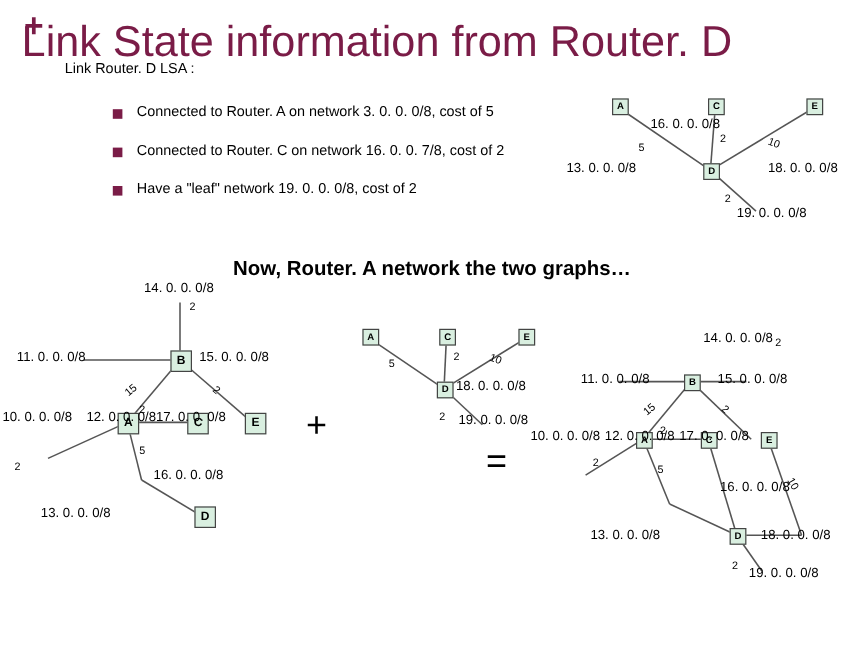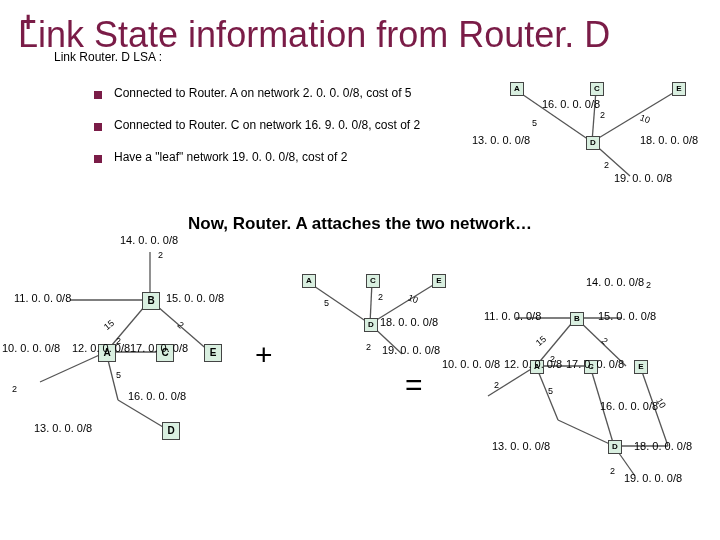--- a/index.html
+++ b/index.html
@@ -102,26 +102,26 @@
   .diag-top { position: absolute; left: 480px; top: 76px; width: 230px; height: 130px; }
 </style>
 </head>
 <body>
 
 <div class="plus-icon">+</div>
 <div class="title">Link State information from Router. D</div>
 <div class="subtitle">Link Router. D LSA :</div>
 
 <ul class="bullets">
-  <li>Connected to Router. A on network 2. 0. 0. 0/8, cost of 5</li>
-  <li>Connected to Router. C on network 16. 9. 0. 0/8, cost of 2</li>
+  <li>Connected to Router. A on network 3. 0. 0. 0/8, cost of 5</li>
+  <li>Connected to Router. C on network 16. 0. 0. 7/8, cost of 2</li>
   <li>Have a "leaf" network 19. 0. 0. 0/8, cost of 2</li>
 </ul>
 
-<div class="now-line">Now, Router. A attaches the two network…</div>
+<div class="now-line">Now, Router. A network the two graphs…</div>
 
 <div class="diag-top">
   <svg class="edges" width="230" height="130">
     <line x1="36" y1="14" x2="112" y2="66"></line>
     <line x1="116" y1="14" x2="112" y2="66"></line>
     <line x1="198" y1="14" x2="112" y2="66"></line>
     <line x1="112" y1="66" x2="150" y2="100"></line>
   </svg>
   <div class="node-sm" style="left:30px; top:6px;">A</div>
   <div class="node-sm" style="left:110px; top:6px;">C</div>

